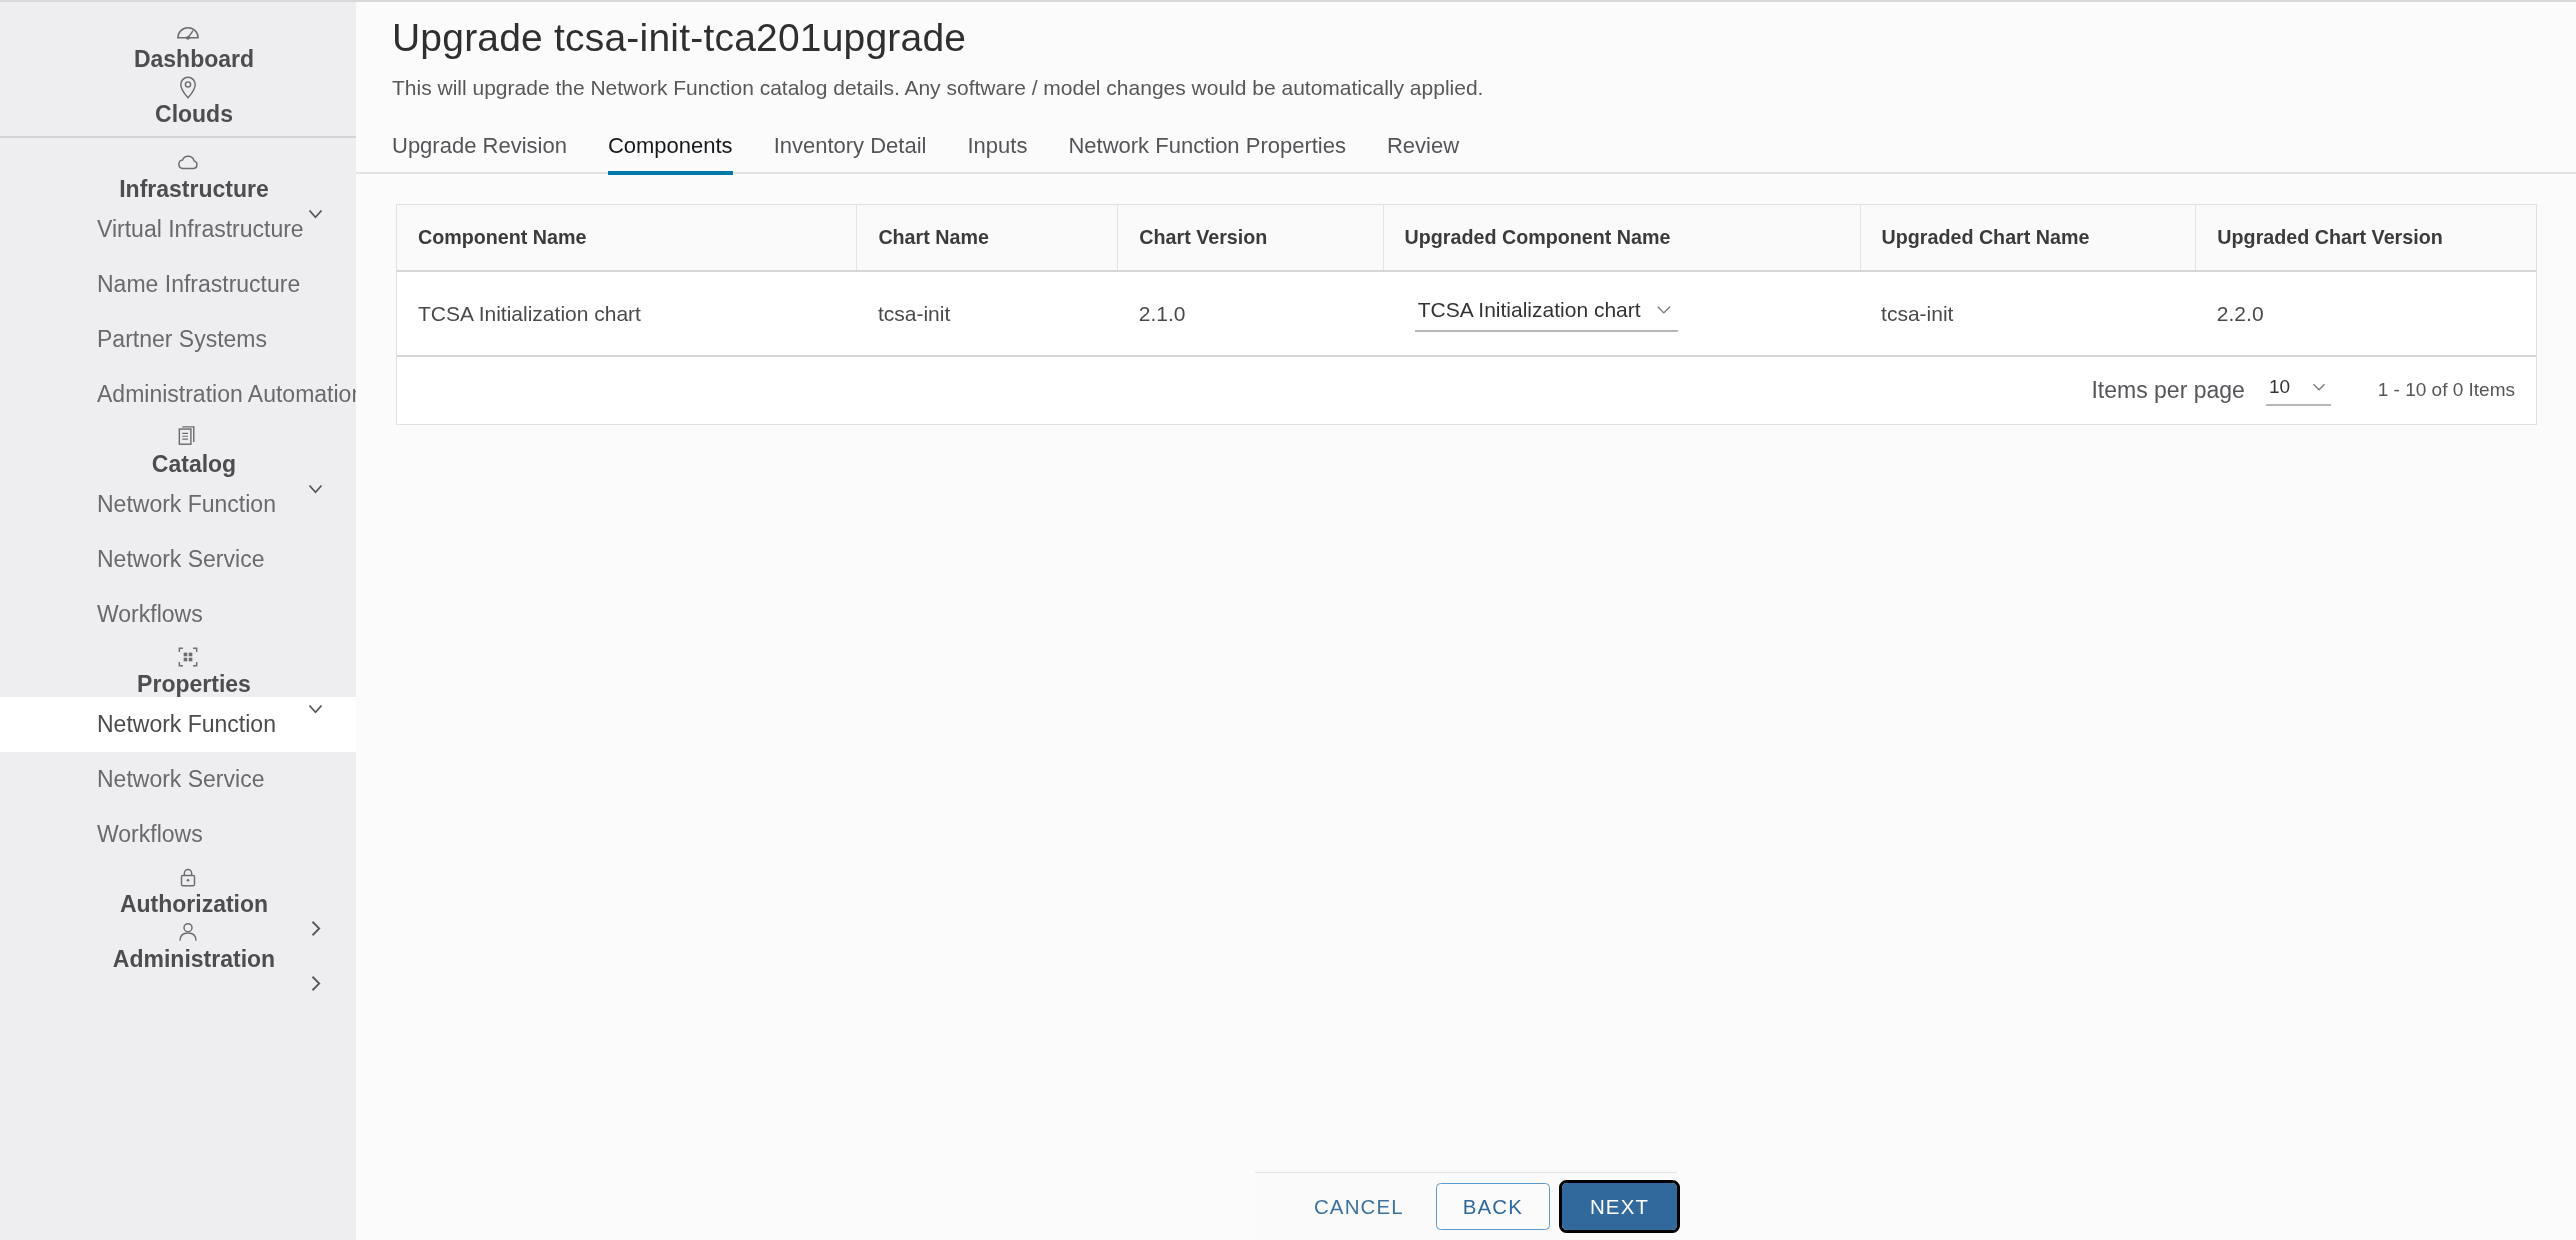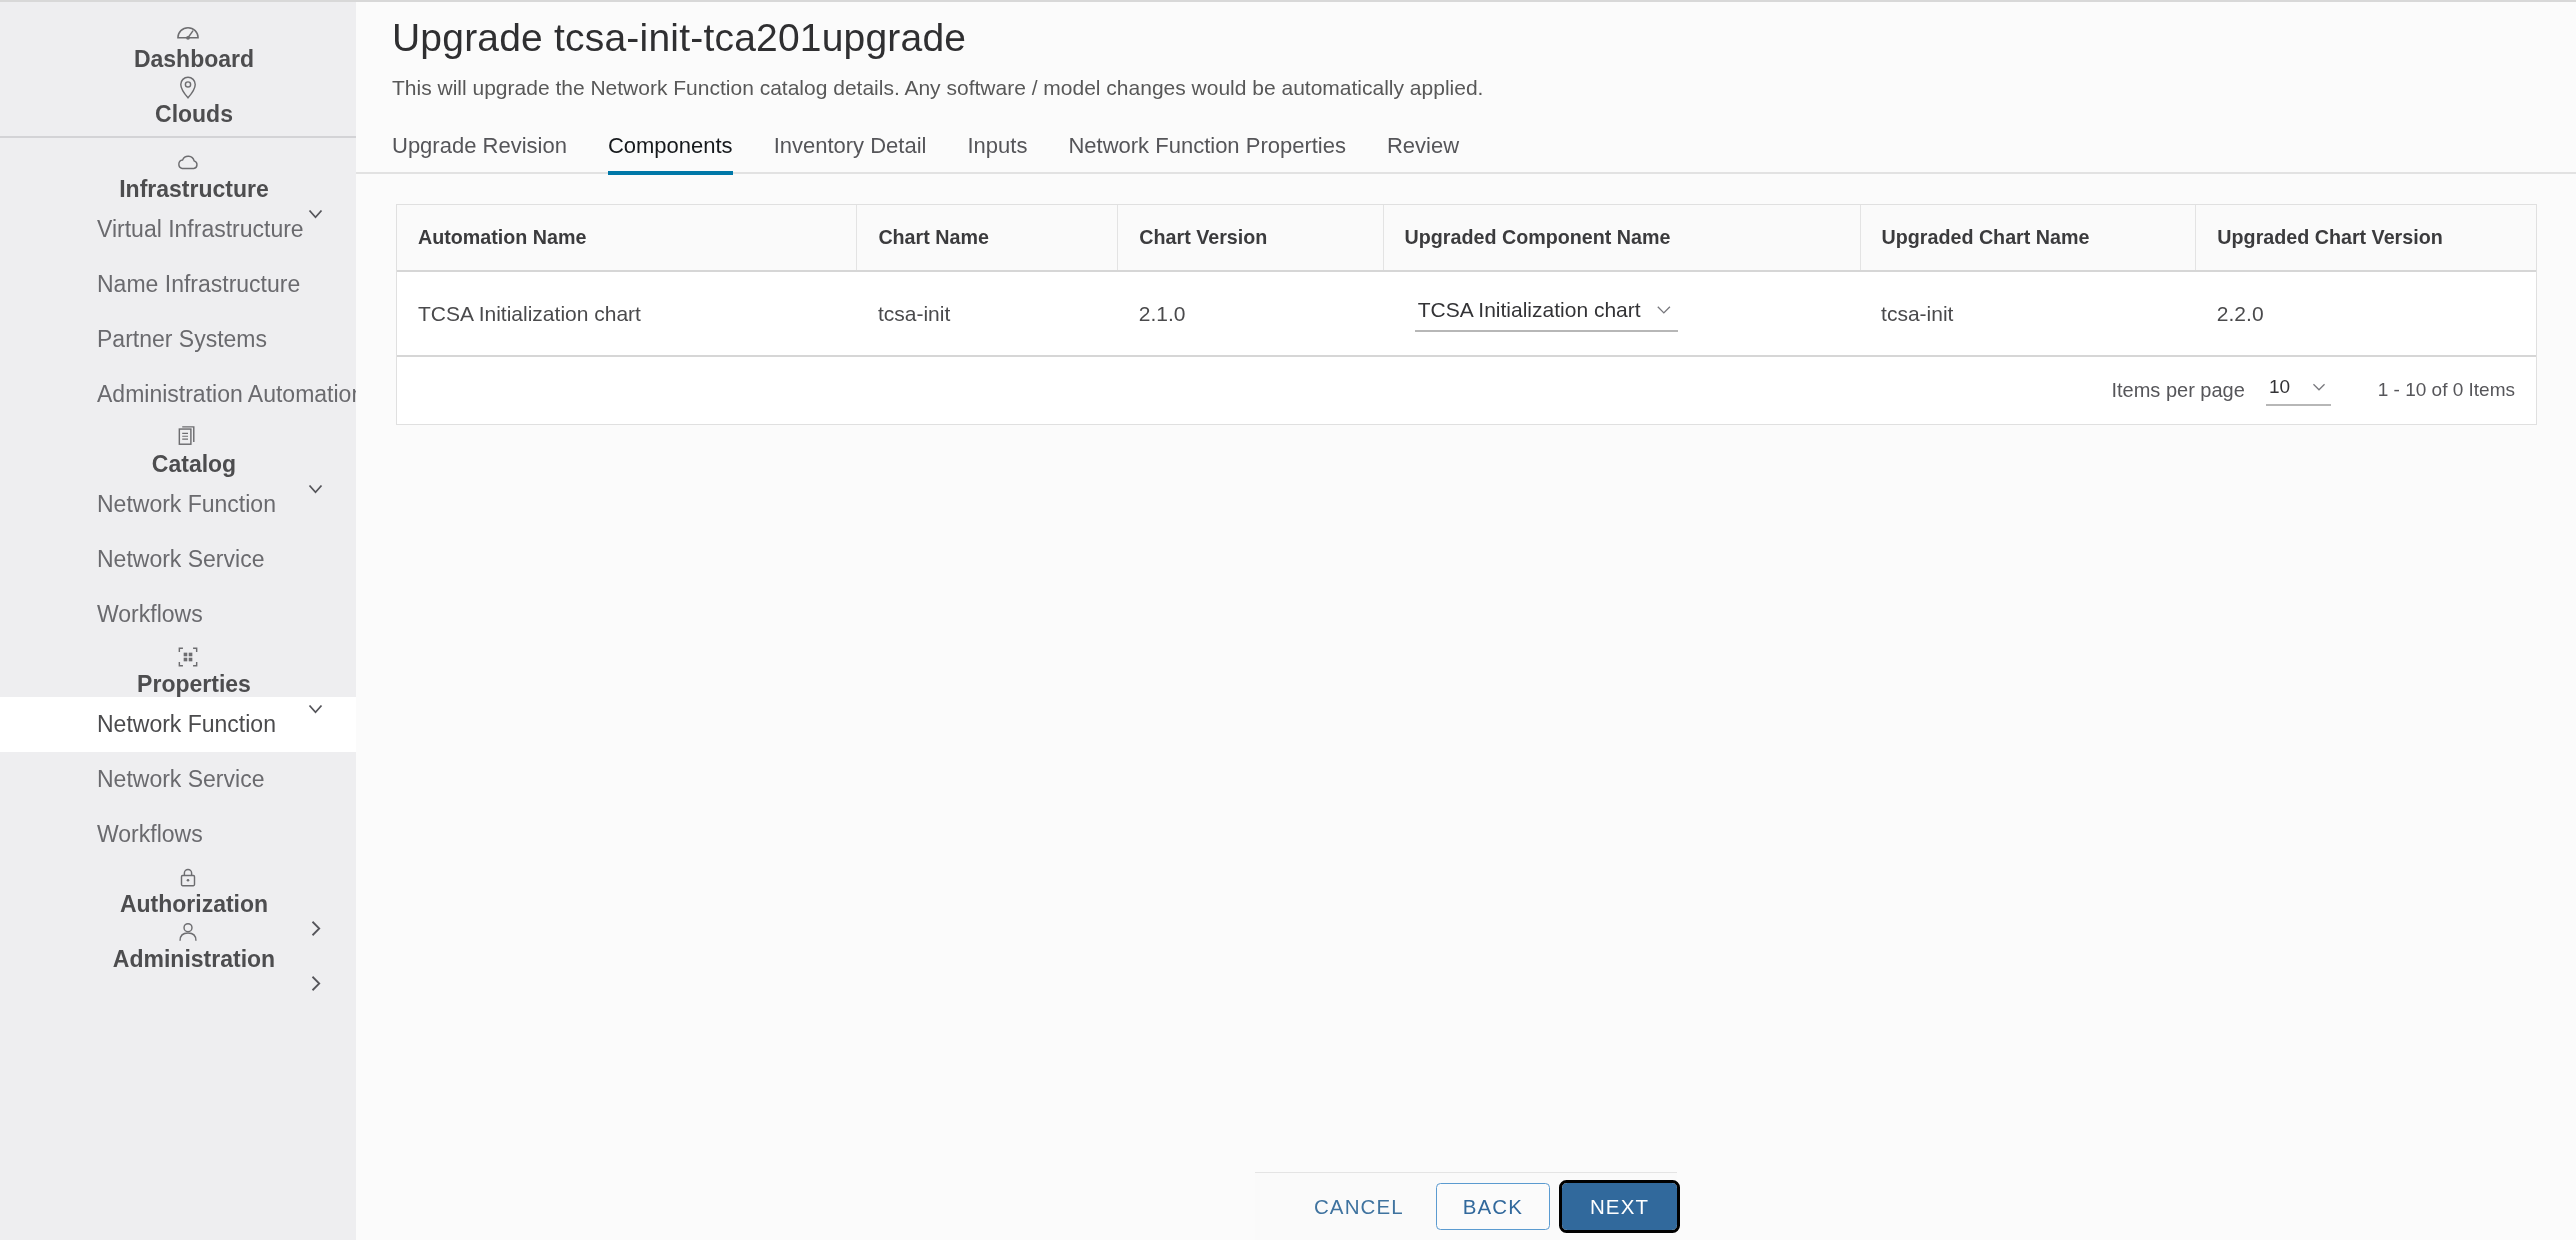--- a/index.html
+++ b/index.html
@@ -160,21 +160,21 @@
   .inline-select .cv svg { width: 19.7px; height: 19.7px; display: block; }
 
   .dg-footer {
     display: flex;
     align-items: center;
     justify-content: flex-end;
     height: 67px;
     background: #fff;
     padding-right: 21px;
   }
-  .ipp-label { font-size: 20px; color: #56565a; margin-right: 21px; }
+  .ipp-label { font-size: 23px; color: #56565a; margin-right: 21px; }
   .ipp-select {
     display: inline-flex; align-items: center;
     border-bottom: 2.3px solid #b7b7b7;
     font-size: 19px; color: #333336;
     padding: 1.5px 3px 6px 3px;
     min-width: 56px;
     cursor: pointer;
   }
   .ipp-select .cv { margin-left: 19.7px; display: flex; align-items: center; }
   .ipp-select .cv svg { width: 18px; height: 18px; display: block; }
@@ -386,21 +386,21 @@
         <div class="tab">Inventory Detail</div>
         <div class="tab">Inputs</div>
         <div class="tab">Network Function Properties</div>
         <div class="tab">Review</div>
       </div>
 
       <div class="table-wrap">
         <table class="dg">
           <thead>
             <tr>
-              <th class="col1">Automation Name</th>
+              <th class="col1">Component Name</th>
               <th class="col2">Chart Name</th>
               <th class="col3">Chart Version</th>
               <th class="col4">Upgraded Component Name</th>
               <th class="col5">Upgraded Chart Name</th>
               <th class="col6">Upgraded Chart Version</th>
             </tr>
           </thead>
           <tbody>
             <tr>
               <td>TCSA Initialization chart</td>

